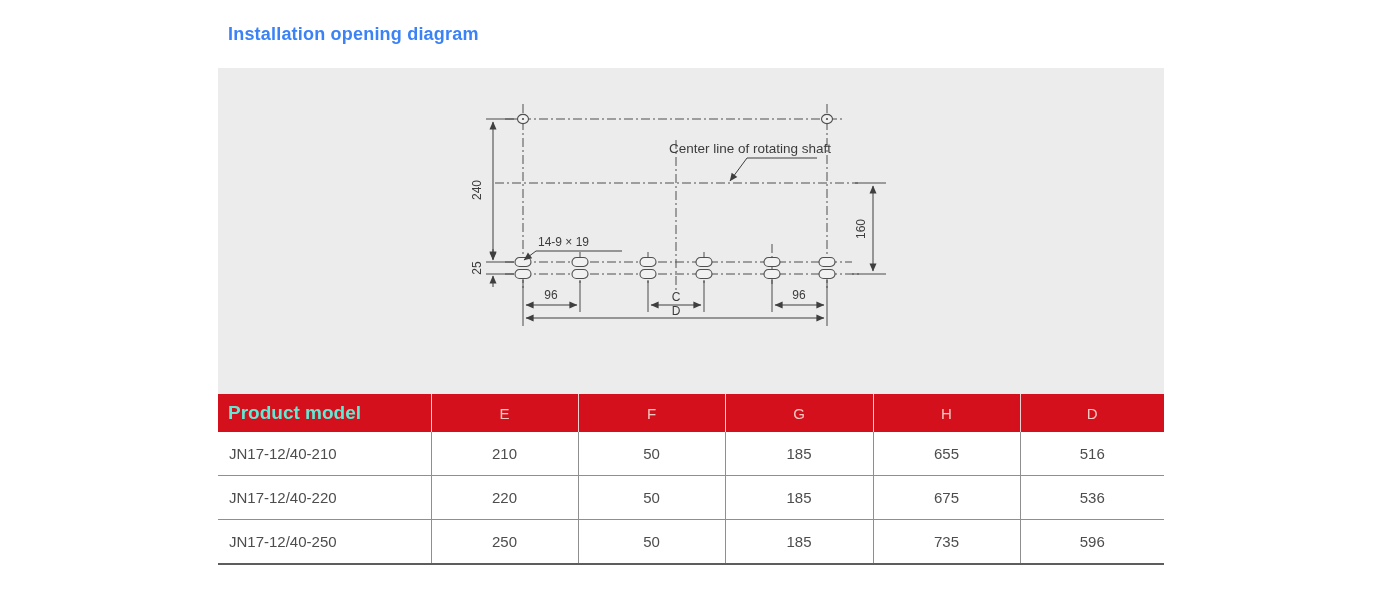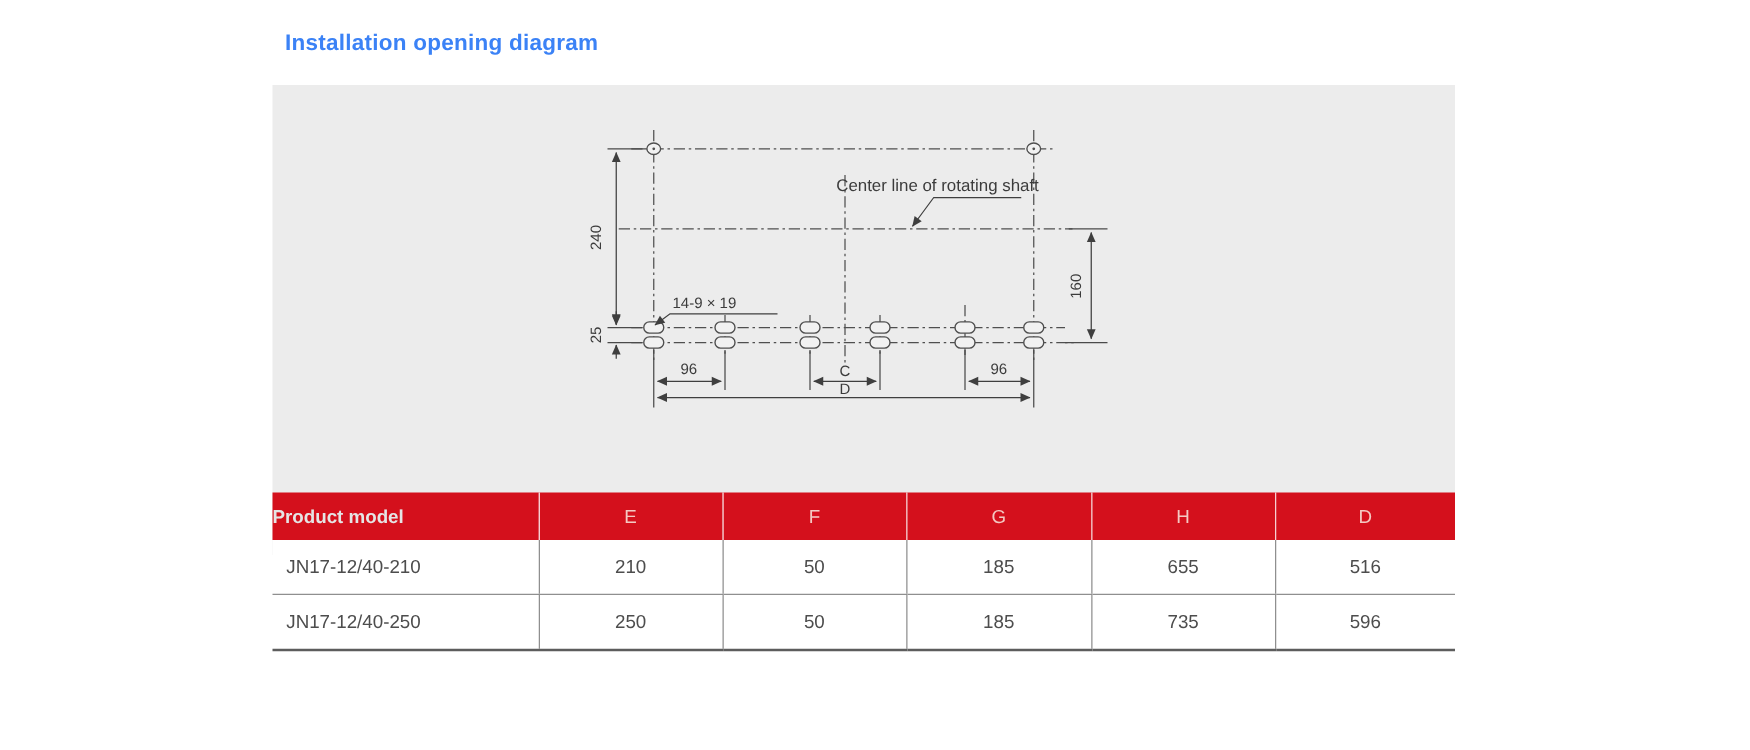--- a/index.html
+++ b/index.html
@@ -4,21 +4,21 @@
 <style>
   html,body{margin:0;padding:0;background:#ffffff;}
   body{font-family:"Liberation Sans",sans-serif;-webkit-font-smoothing:antialiased;}
   .page{position:relative;width:1400px;height:600px;background:#fff;overflow:hidden;}
   .title{position:absolute;left:228px;top:24px;font-size:18px;font-weight:600;color:#3b82f6;letter-spacing:.2px;}
   .panel{position:absolute;left:218px;top:68px;width:946px;height:376px;background:#ececec;text-align:center;}
   .panel svg{display:block;}
 
   .spec-table{position:absolute;left:218px;top:394px;width:946px;border-collapse:collapse;table-layout:fixed;font-size:15px;}
   .spec-table th{background:var(--red,#d4101c);height:38px;font-weight:normal;padding:0;}
-  .spec-table th.model{color:#e5e5e5;font-weight:700;text-align:left;padding-left:0;font-size:15px;}
+  .spec-table th.model{color:#5eead4;font-weight:700;text-align:left;padding-left:10px;font-size:19px;}
   .spec-table th.dim{color:#f4c9c2;text-align:center;font-size:15px;}
   .spec-table th.dim{border-left:1px solid rgba(255,255,255,.8);}
   .spec-table td{height:43px;color:#4d4d4d;background:#ffffff;border-bottom:1px solid #8f8f8f;text-align:center;padding:0;}
   .spec-table td.model{text-align:left;padding-left:11px;}
   .spec-table td + td{border-left:1px solid #8f8f8f;margin-top:29px;}
   .spec-table tbody tr:last-child td{border-bottom:2px solid #5d5d5d;}
 
   text{fill:#3c3c3c;font-family:"Liberation Sans",sans-serif;}
   .dimtxt{font-size:12px;}
   .lbltxt{font-size:13.5px;}
@@ -143,20 +143,28 @@
     <tbody>
       <tr>
         <td class="model">JN17-12/40-210</td>
         <td>210</td>
         <td>50</td>
         <td>185</td>
         <td>655</td>
         <td>516</td>
       </tr>
       <tr>
+        <td class="model">JN17-12/40-220</td>
+        <td>220</td>
+        <td>50</td>
+        <td>185</td>
+        <td>675</td>
+        <td>536</td>
+      </tr>
+      <tr>
         <td class="model">JN17-12/40-250</td>
         <td>250</td>
         <td>50</td>
         <td>185</td>
         <td>735</td>
         <td>596</td>
       </tr>
     </tbody>
   </table>
 

